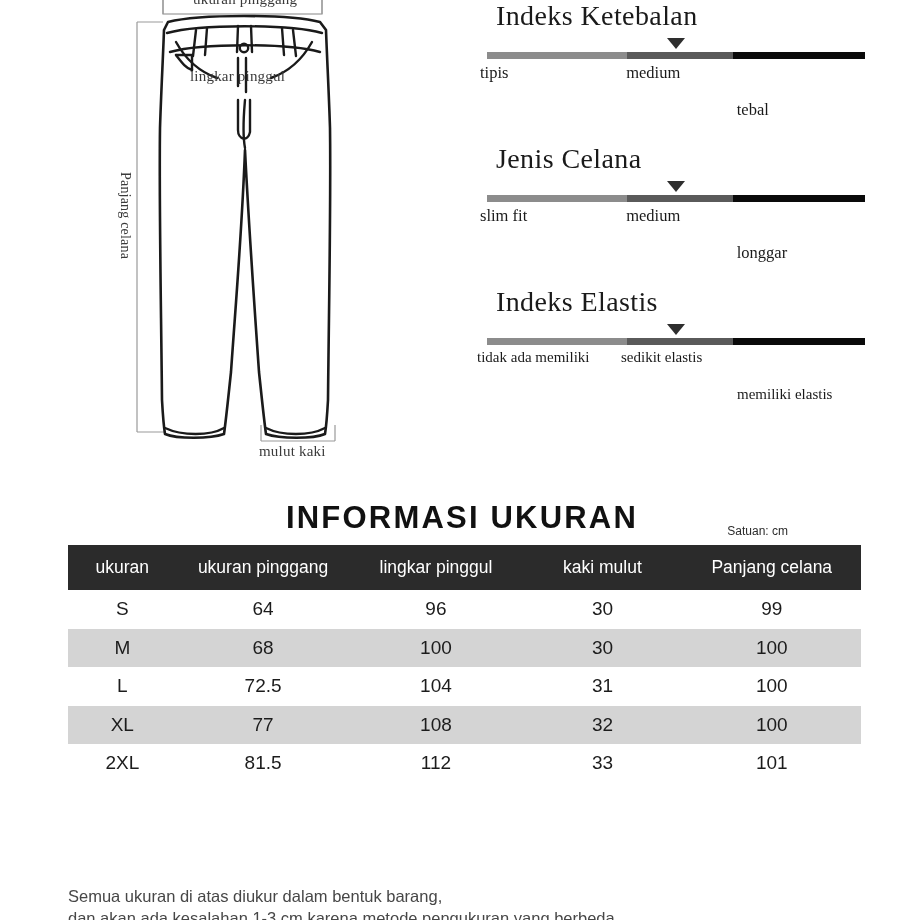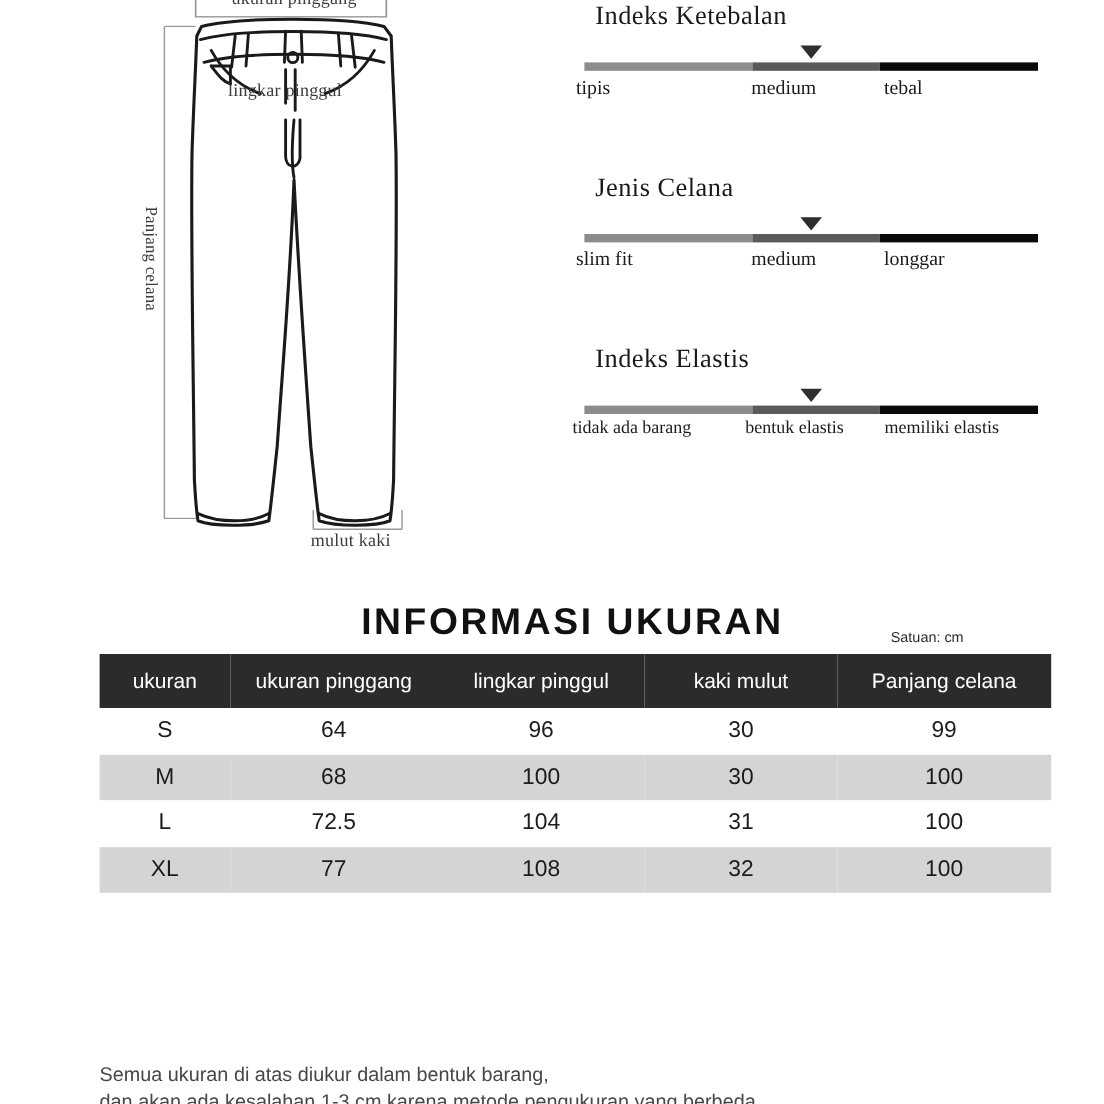--- a/index.html
+++ b/index.html
@@ -53,21 +53,21 @@
   }
   .idx-block { position: absolute; left: 0; width: 440px; }
   #idx-0 { top: 0px; }
   #idx-1 { top: 143px; }
   #idx-2 { top: 286px; }
 
   .idx-title {
     position: absolute;
     left: 16px; top: 0px;
     font-family: "Liberation Serif", serif;
-    font-size: 22px;
+    font-size: 28px;
     color: #1a1a1a;
     letter-spacing: .4px;
     white-space: nowrap;
   }
   .bar-wrap {
     position: absolute;
     left: 7px; top: 52px;
     width: 378px; height: 7px;
   }
   .bar {
@@ -96,29 +96,29 @@
     left: 0; top: 63px;
     width: 395px;
     display: flex;
     font-family: "Liberation Serif", serif;
     font-size: 16.5px;
     color: #1a1a1a;
   }
   .bar-labels span { text-align: left; }
   .bl-0 { flex: 0 0 37%; }
   .bl-1 { flex: 0 0 28%; }
-  .bl-2 { flex: 1 1 auto; }
+  .bl-2 { flex: 1 1 auto; margin-top: 37px; }
   .bar-labels.tight { font-size: 15px; left: -3px; width: 400px; }
   .bar-labels.tight .bl-0 { flex: 0 0 36%; }
   .bar-labels.tight .bl-1 { flex: 0 0 29%; }
 
   
   #table-area {
     position: absolute;
-    left: 17px; top: 480px;
+    left: 2px; top: 480px;
     width: 848px; height: 440px;
   }
   #table-title {
     position: absolute;
     left: 0; top: 20px;
     width: 920px;
     text-align: center;
     font-size: 31px;
     font-weight: bold;
     letter-spacing: 2.2px;
@@ -275,22 +275,22 @@
       <div class="idx-title">Indeks Elastis</div>
       <div class="bar-wrap">
         <div class="bar">
           <div class="seg seg-a"></div>
           <div class="seg seg-b"></div>
           <div class="seg seg-c"></div>
         </div>
         <div class="marker" style="left:50%"></div>
       </div>
       <div class="bar-labels tight">
-        <span class="bl-0">tidak ada barang</span>
-        <span class="bl-1">bentuk elastis</span>
+        <span class="bl-0">tidak ada memiliki</span>
+        <span class="bl-1">sedikit elastis</span>
         <span class="bl-2">memiliki elastis</span>
       </div>
     </div>
 
   </div>
 
   <div id="table-area">
     <div id="table-title">INFORMASI UKURAN</div>
     <div id="satuan">Satuan: cm</div>
 
@@ -333,20 +333,27 @@
           <td>31</td>
           <td>100</td>
         </tr>
         <tr>
           <td>XL</td>
           <td>77</td>
           <td>108</td>
           <td>32</td>
           <td>100</td>
         </tr>
+        <tr>
+          <td>2XL</td>
+          <td>81.5</td>
+          <td>112</td>
+          <td>33</td>
+          <td>101</td>
+        </tr>
       </tbody>
     </table>
 
     <div id="footnote">
       <div>Semua ukuran di atas diukur dalam bentuk barang,</div>
       <div>dan akan ada kesalahan 1-3 cm karena metode pengukuran yang berbeda.</div>
     </div>
   </div>
 
 </div>

